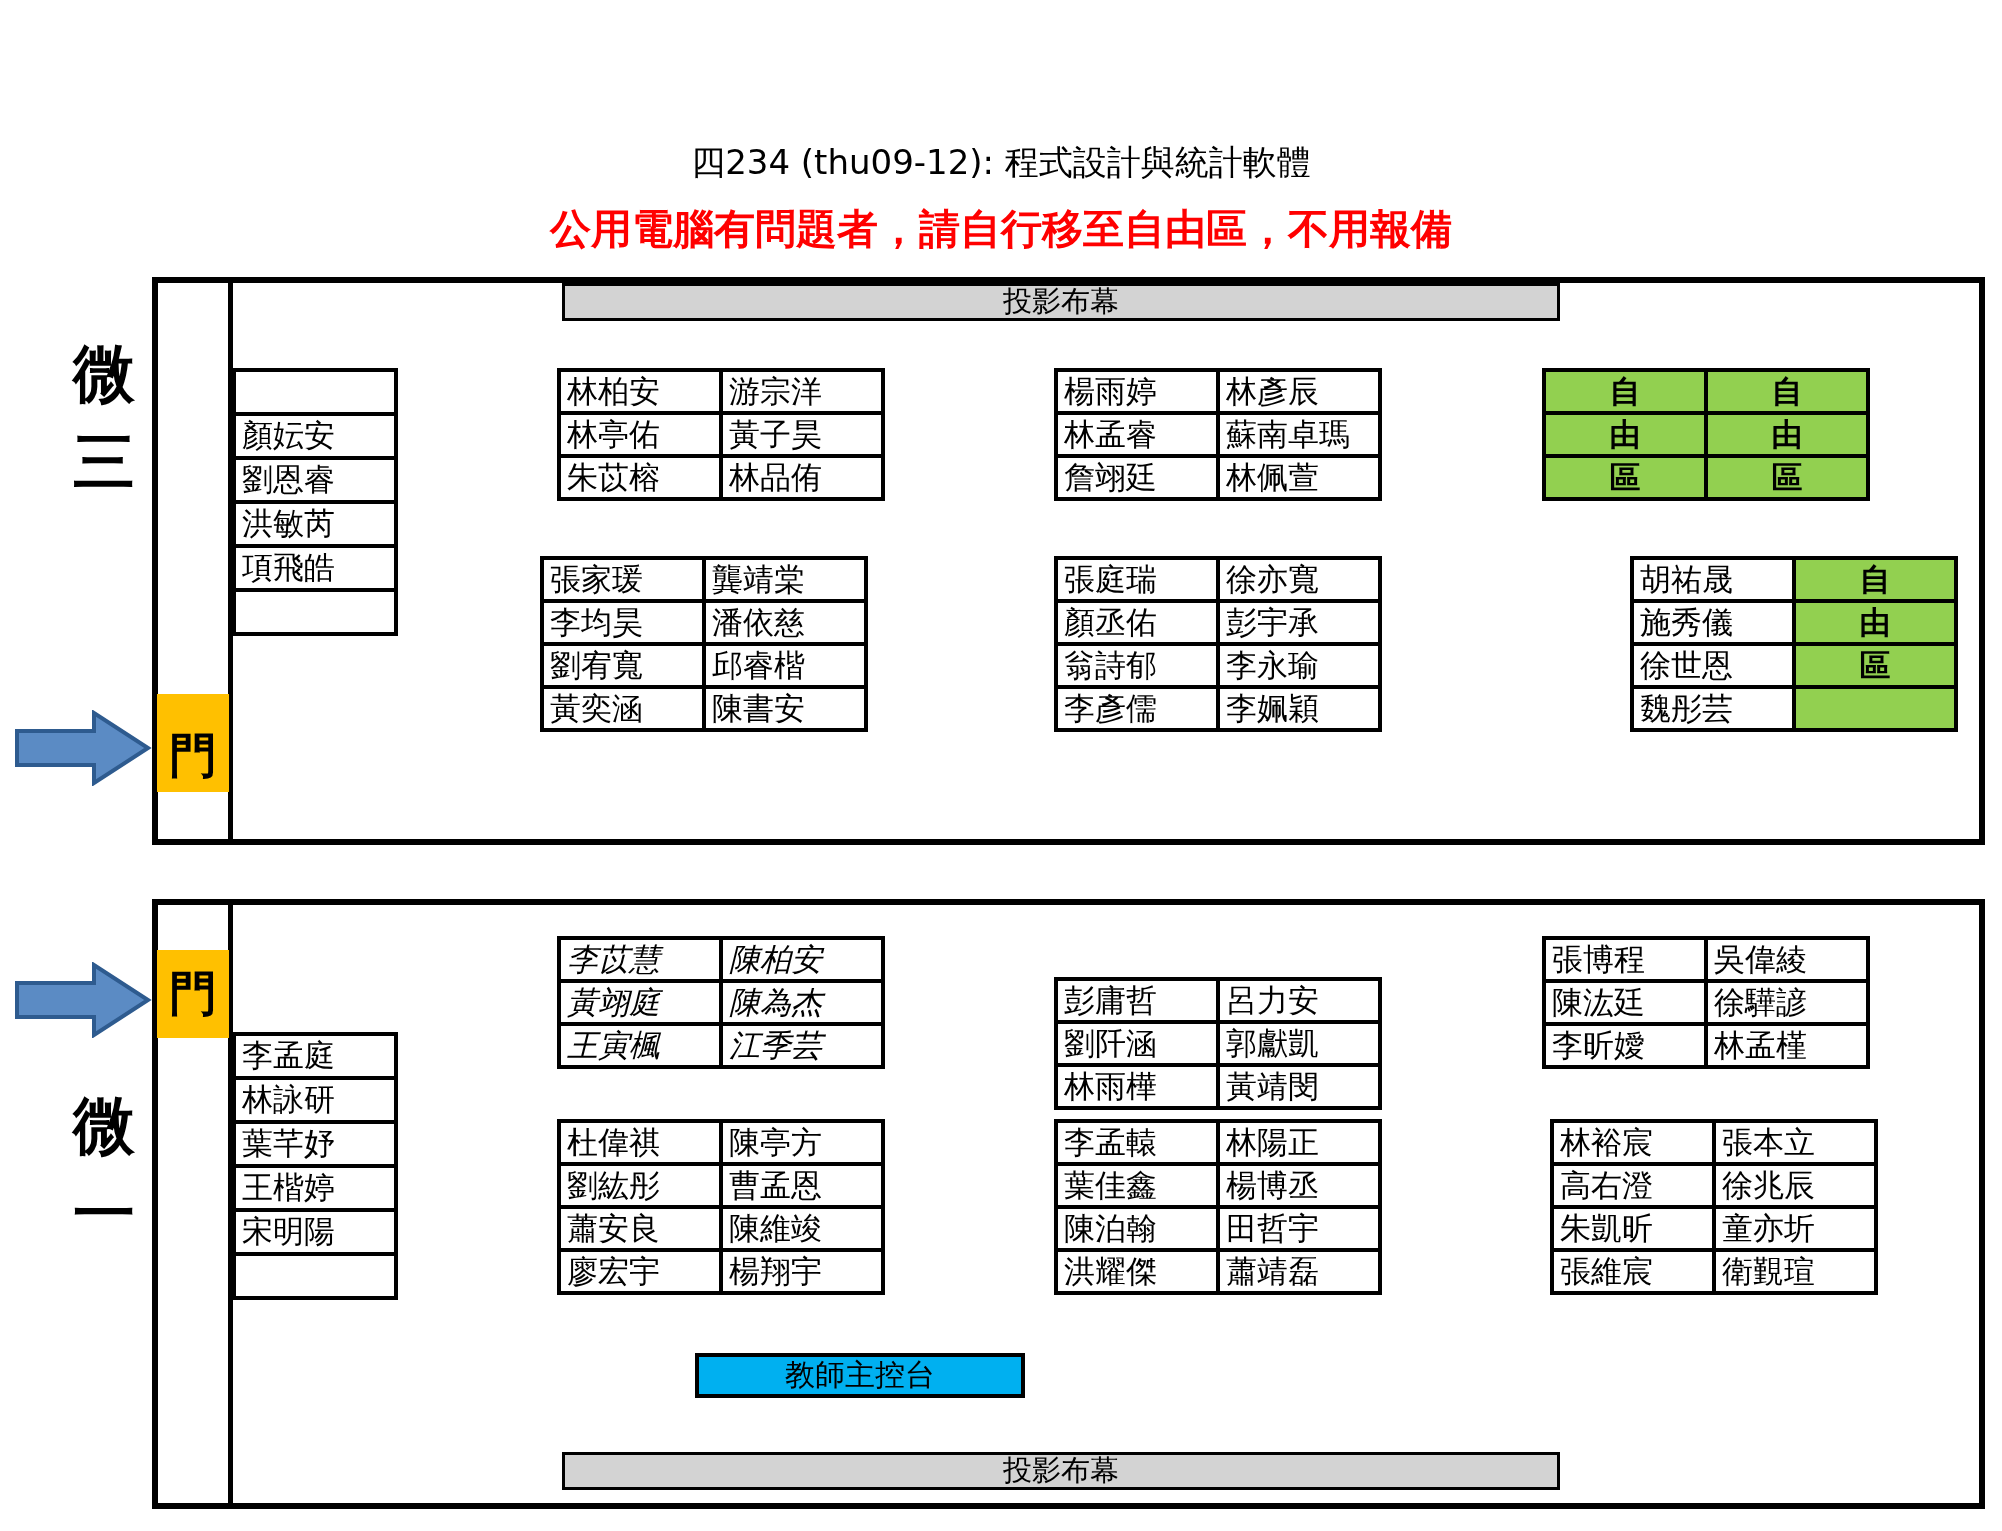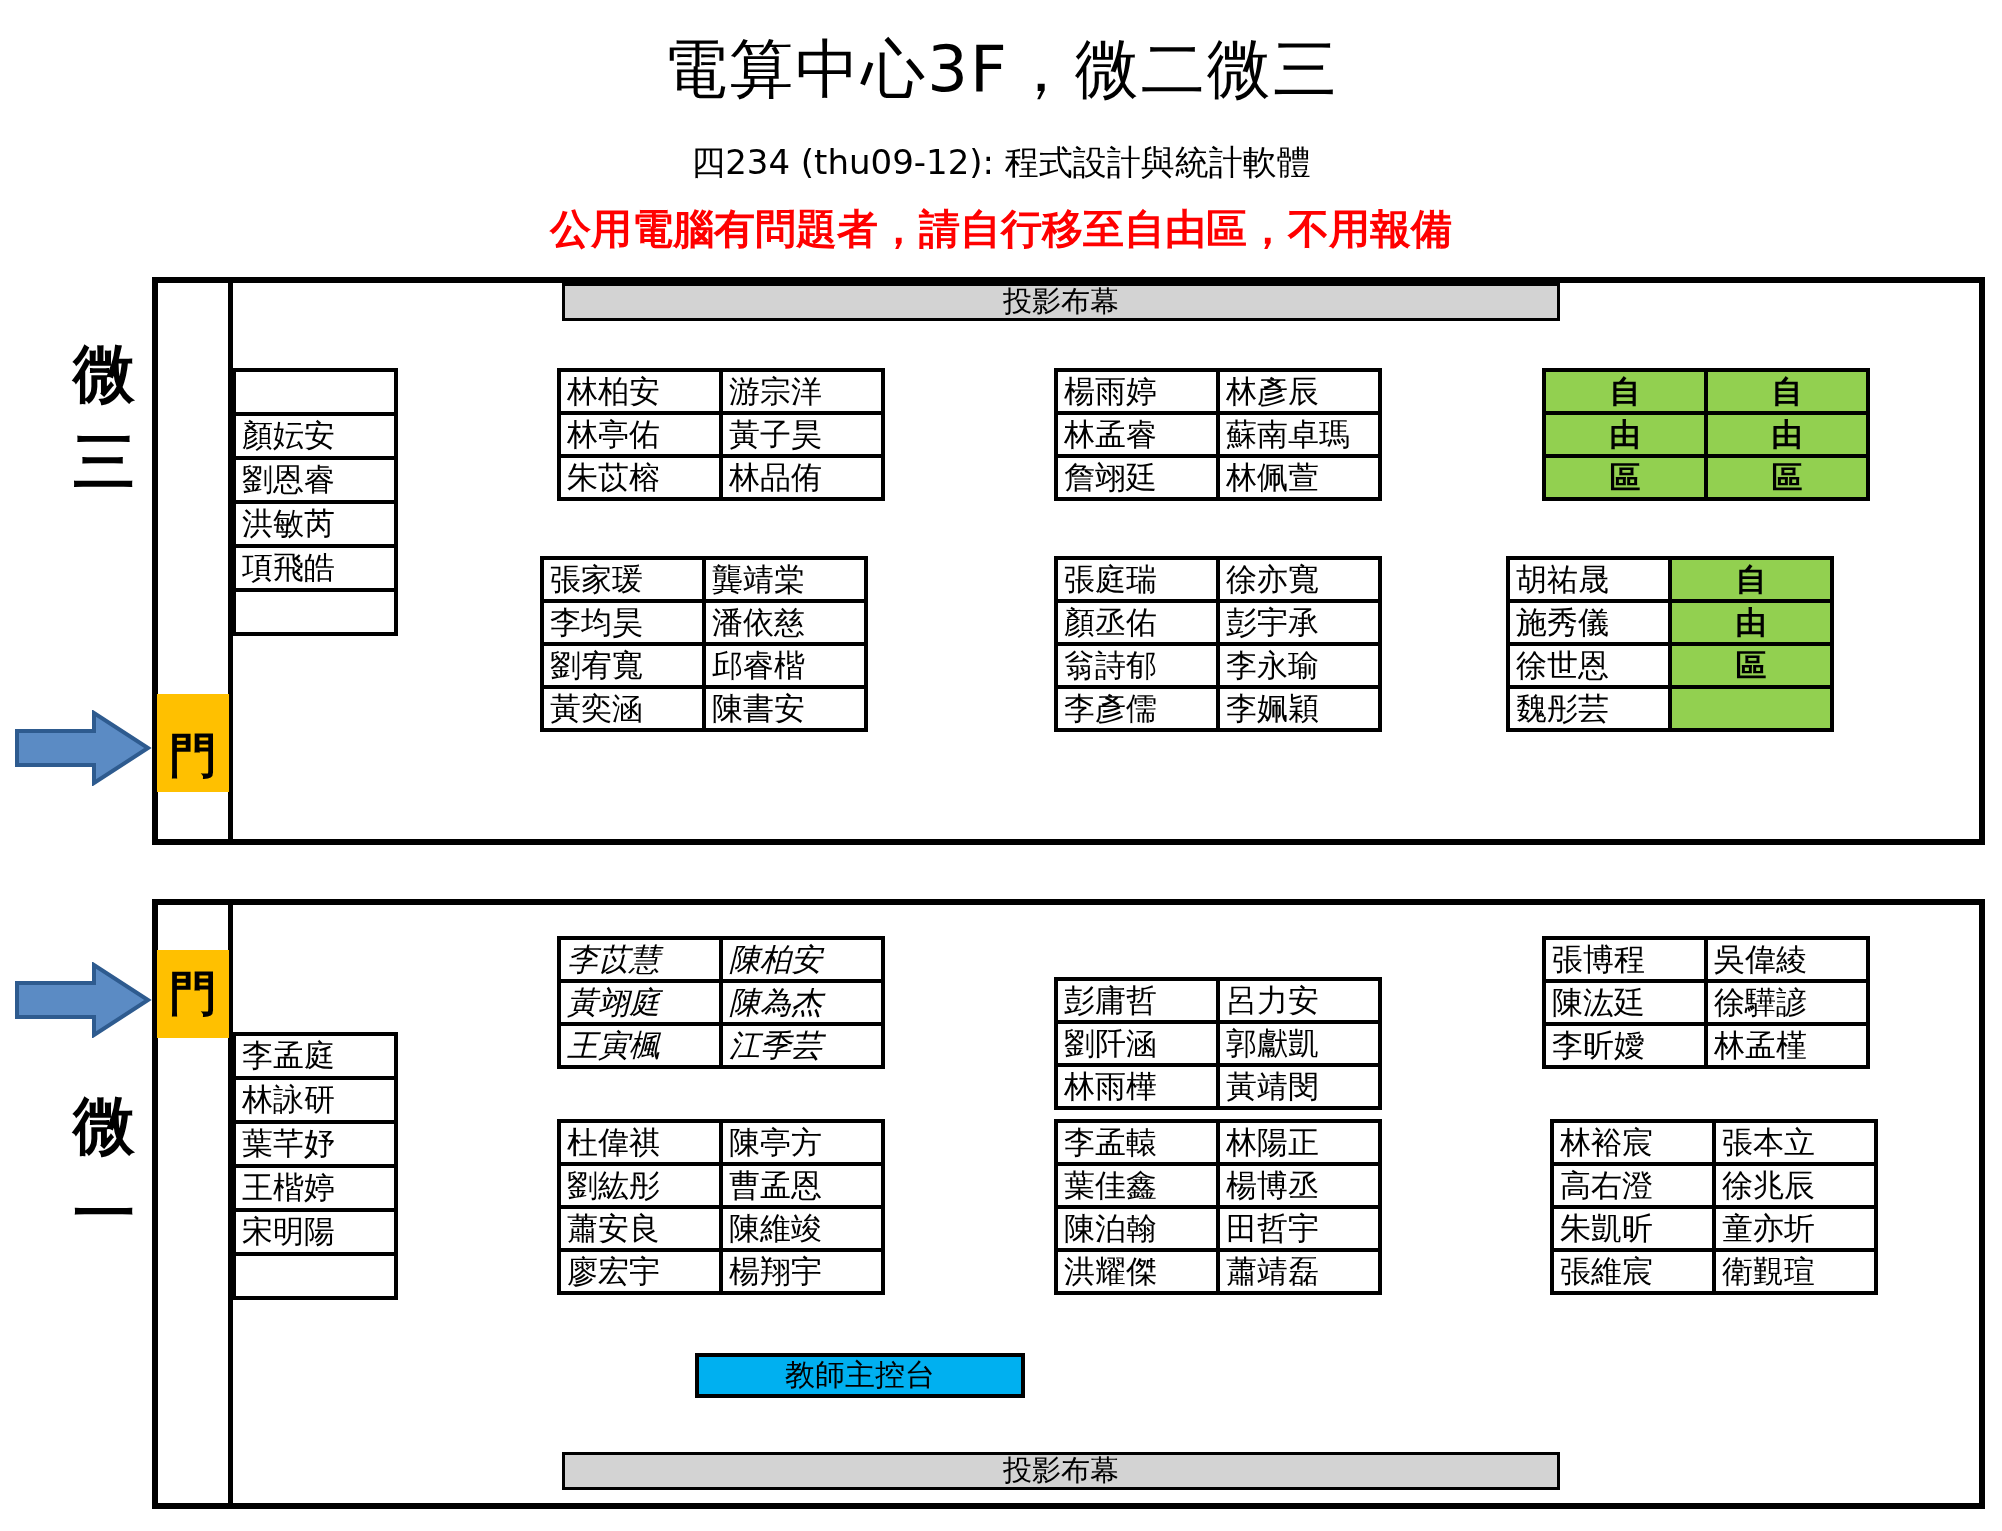--- a/index.html
+++ b/index.html
@@ -48,21 +48,20 @@
 
   .console { position: absolute; left: 695px; top: 1353px; width: 330px; height: 45px;
              background: var(--blue, #00B0F0); border: 4px solid #000;
              display: flex; align-items: center; justify-content: center; font-size: 30px; }
 </style>
 </head>
 <body>
 
 <div id="canvas">
 
-  <div class="title">電算中心3F，微二微三</div>
   <div class="subtitle">四234 (thu09-12): 程式設計與統計軟體</div>
   <div class="notice">公用電腦有問題者，請自行移至自由區，不用報備</div>
 
   <div class="room" id="room-top"></div>
   <div class="inner-wall" id="wall-top"></div>
   <div class="screen" id="screen-top">
     <span>投影布幕</span>
   </div>
   <div class="room-label vlabel" id="label-top">
       <div>微</div>
@@ -166,21 +165,21 @@
       </div>
       <div class="seat-row">
         <div class="seat-cell">翁詩郁</div>
         <div class="seat-cell">李永瑜</div>
       </div>
       <div class="seat-row">
         <div class="seat-cell">李彥儒</div>
         <div class="seat-cell">李姵穎</div>
       </div>
     </div>
-    <div class="seat-block" style="left: 1506px; top: 556px; border-radius: 18px;">
+    <div class="seat-block" style="left: 1630px; top: 556px; border-radius: 18px;">
       <div class="seat-row">
         <div class="seat-cell">胡祐晟</div>
         <div class="seat-cell free">自</div>
       </div>
       <div class="seat-row">
         <div class="seat-cell">施秀儀</div>
         <div class="seat-cell free">由</div>
       </div>
       <div class="seat-row">
         <div class="seat-cell">徐世恩</div>

